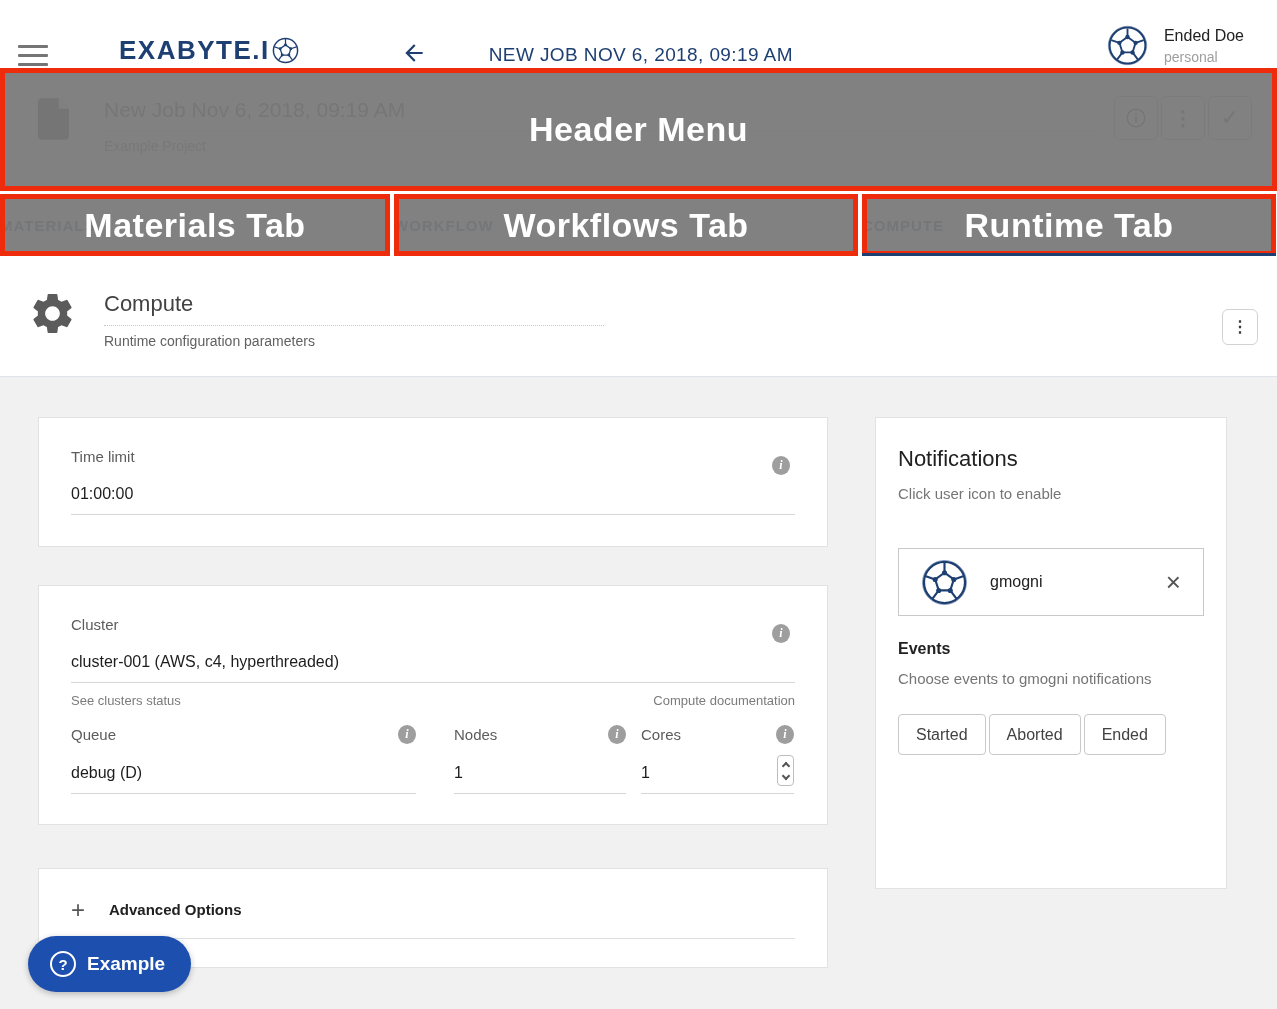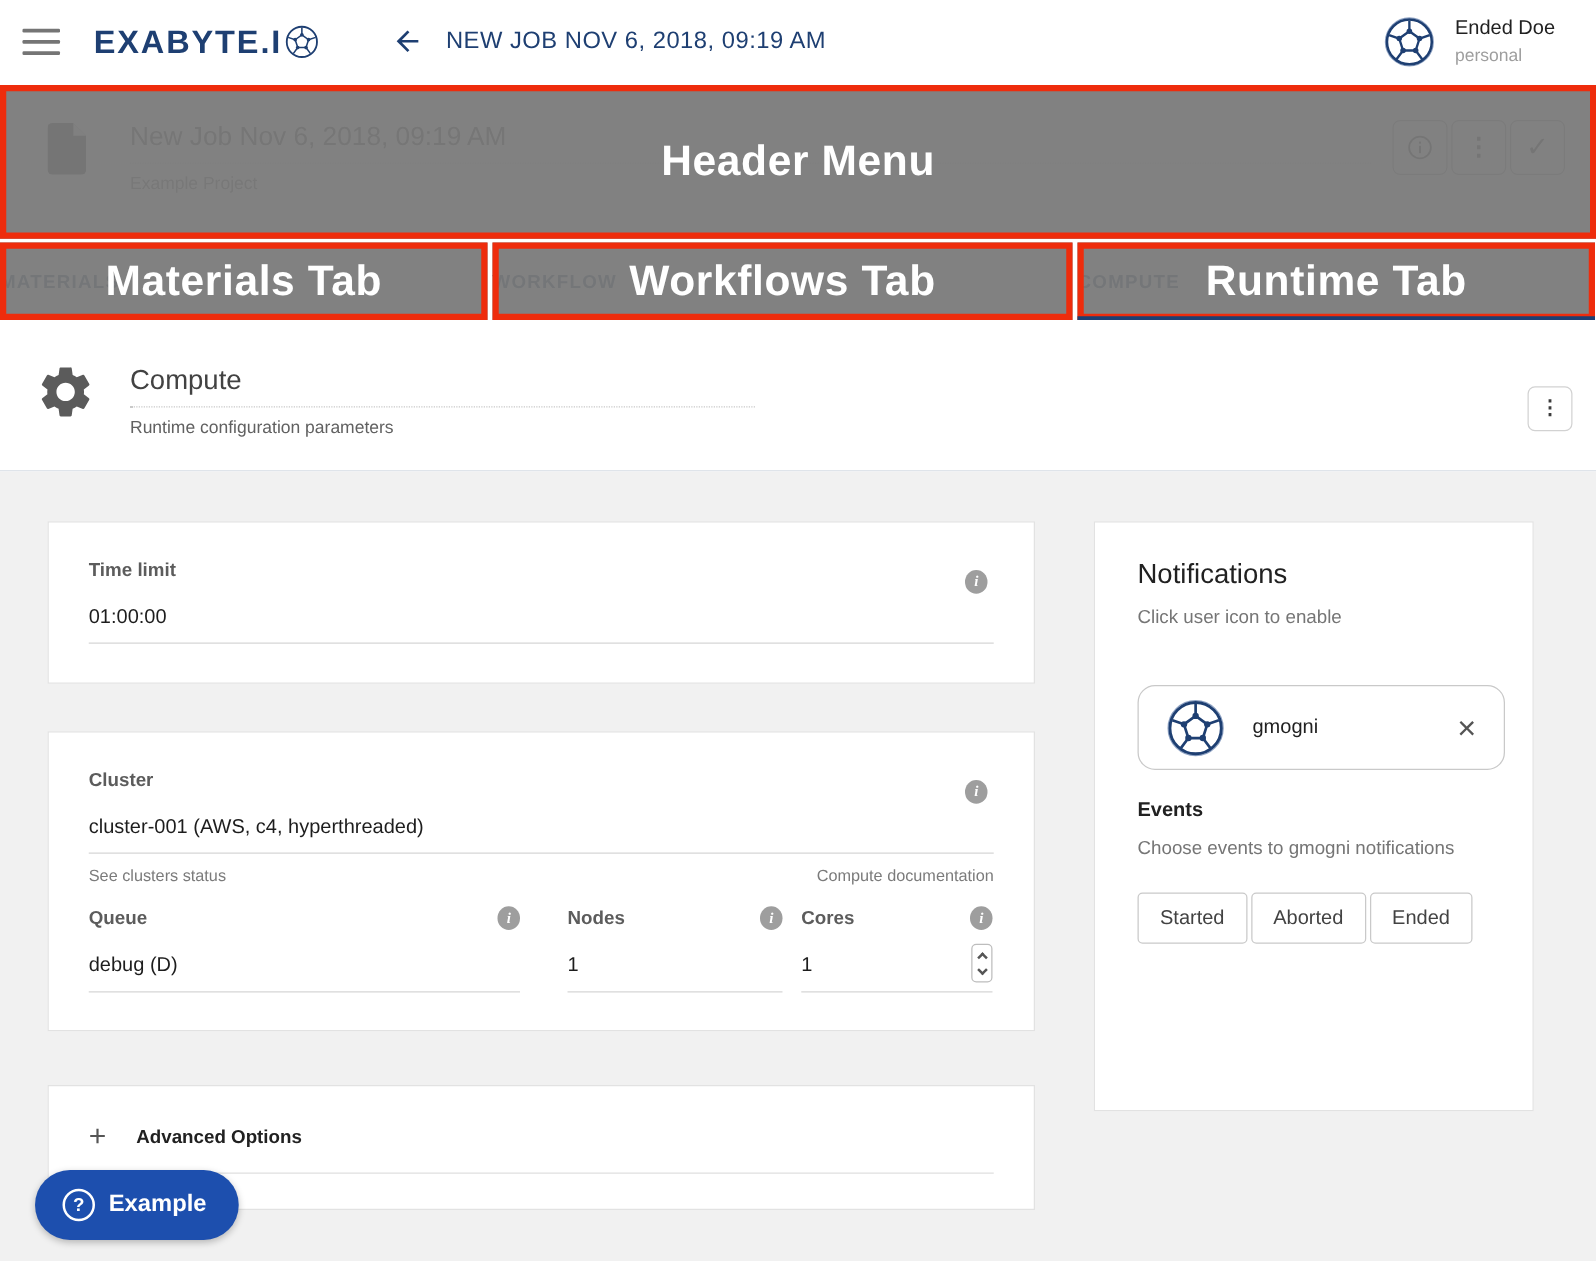--- a/index.html
+++ b/index.html
@@ -1,21 +1,21 @@
 <!DOCTYPE html>
 <html><head>
 <meta charset="utf-8">
 <style>
   * { margin:0; padding:0; box-sizing:border-box; }
   html,body { background:#e9e9e9; }
   body { font-family:"Liberation Sans", sans-serif; }
   .page { position:relative; width:1277px; height:1009px; background:#fff; overflow:hidden; margin:0 auto; }
 
   
-  .topbar { height:66px; background:#fff; display:flex; align-items:center; padding:0 0 0 18px; }
+  .topbar { height:66px; background:#fff; display:flex; align-items:flex-end; padding:0 0 0 18px;gap:44px; }
   .hamburger { width:30px; height:21px; display:flex; flex-direction:column; justify-content:space-between; cursor:pointer; }
   .hamburger span { display:block; height:3px; background:#757575; border-radius:1px; }
   .logo { display:flex; align-items:center; margin-left:27px; color:#1e3f72; font-weight:bold; font-size:26px; letter-spacing:1.5px; }
   .logo svg { margin-left:2px; }
   .back-arrow { margin-left:58px; display:flex; align-items:center; cursor:pointer; }
   .topbar-title { margin-left:18px; color:#1e3f72; font-size:19px; letter-spacing:0.4px; }
   .topbar-right { margin-left:auto; display:flex; align-items:center; padding-right:33px; }
   .topbar-right .names { margin-left:16px; }
   .user-name { font-size:16px; color:#212121; }
   .user-role { font-size:14px; color:#9e9e9e; margin-top:4px; }
@@ -59,21 +59,21 @@
   
   .main { height:632px; background:#f1f1f1; display:flex; padding:40px 0 0 38px; }
   .col-left { width:790px; }
   .col-right { width:352px; margin-left:47px; }
 
   .card { background:#fff; border:1px solid #e2e2e2; position:relative; }
   .card-a { height:130px; padding:30px 32px 0 32px; }
   .card-b { height:240px; margin-top:38px; padding:30px 32px 0 32px; }
   .card-c { height:100px; margin-top:43px; padding:0 32px; display:flex; flex-direction:column; justify-content:center; }
 
-  .field-label { font-size:15px; font-weight:bold; color:#5c5c5c; }
+  .field-label { font-size:15px; font-weight:normal; color:#5c5c5c; }
   .field-input { display:block; width:100%; border:none; border-bottom:1px solid #d6d6d6; background:transparent;
                  font-family:"Liberation Sans",sans-serif; font-size:16px; color:#1d1d1d; padding:0 0 11px 0; margin-top:20px; outline:none; }
   .info-dot { width:18px; height:19px; border-radius:50%; background:#9e9e9e; color:#fff; font-size:12px; font-weight:bold;
               display:inline-flex; align-items:center; justify-content:center; font-family:"Liberation Serif",serif; font-style:italic; }
   .info-abs { position:absolute; right:37px; top:38px; }
 
   .links-row { display:flex; justify-content:space-between; margin-top:10px; }
   .mini-link { font-size:13px; color:#7b7b7b; cursor:pointer; }
 
   .cols-row { display:flex; margin-top:17px; }
@@ -87,24 +87,24 @@
              display:flex; flex-direction:column; align-items:center; justify-content:center; gap:4px; background:#fff; cursor:pointer; }
   .chev { width:6px; height:6px; border:solid #555; border-width:2px 2px 0 0; }
   .chev.up { transform:rotate(-45deg); margin-top:2px; }
   .chev.down { transform:rotate(135deg); margin-bottom:2px; }
 
   .adv-row { display:flex; align-items:center; padding-bottom:16px; border-bottom:1px solid #e0e0e0; }
   .plus-glyph { font-size:24px; color:#555; width:16px; line-height:1; }
   .adv-label { margin-left:22px; font-size:15px; font-weight:bold; color:#212121; }
 
   
-  .notif-card { height:472px; padding:28px 22px 0 34px; }
+  .notif-card { height:472px; padding:28px 22px 0 22px; }
   .notif-title { font-size:22px; color:#212121; }
   .notif-hint { font-size:15px; color:#757575; margin-top:13px; }
-  .user-box { margin-top:46px; height:68px; border:1px solid #c9c9c9; border-radius:14px; display:flex; align-items:center; padding:0 22px; }
+  .user-box { margin-top:46px; height:68px; border:1px solid #c9c9c9; border-radius:0; display:flex; align-items:center; padding:0 22px; }
   .user-box .uname { margin-left:22px; font-size:16px; color:#212121; }
   .close-x { margin-left:auto; font-size:26px; color:#555; line-height:1; cursor:pointer; }
   .events-title { margin-top:24px; font-size:16px; font-weight:bold; color:#212121; }
   .events-hint { font-size:15px; color:#757575; margin-top:12px; }
   .event-btns { display:flex; gap:3px; margin-top:27px; }
   .event-btn { height:41px; border:1px solid #c9c9c9; border-radius:4px; background:#fff; padding:0 17px;
                font-family:"Liberation Sans",sans-serif; font-size:16px; color:#424242; cursor:pointer; }
 
   
   .support-btn { position:absolute; left:28px; top:936px; height:56px; border-radius:28px; background:#1d4fae;

